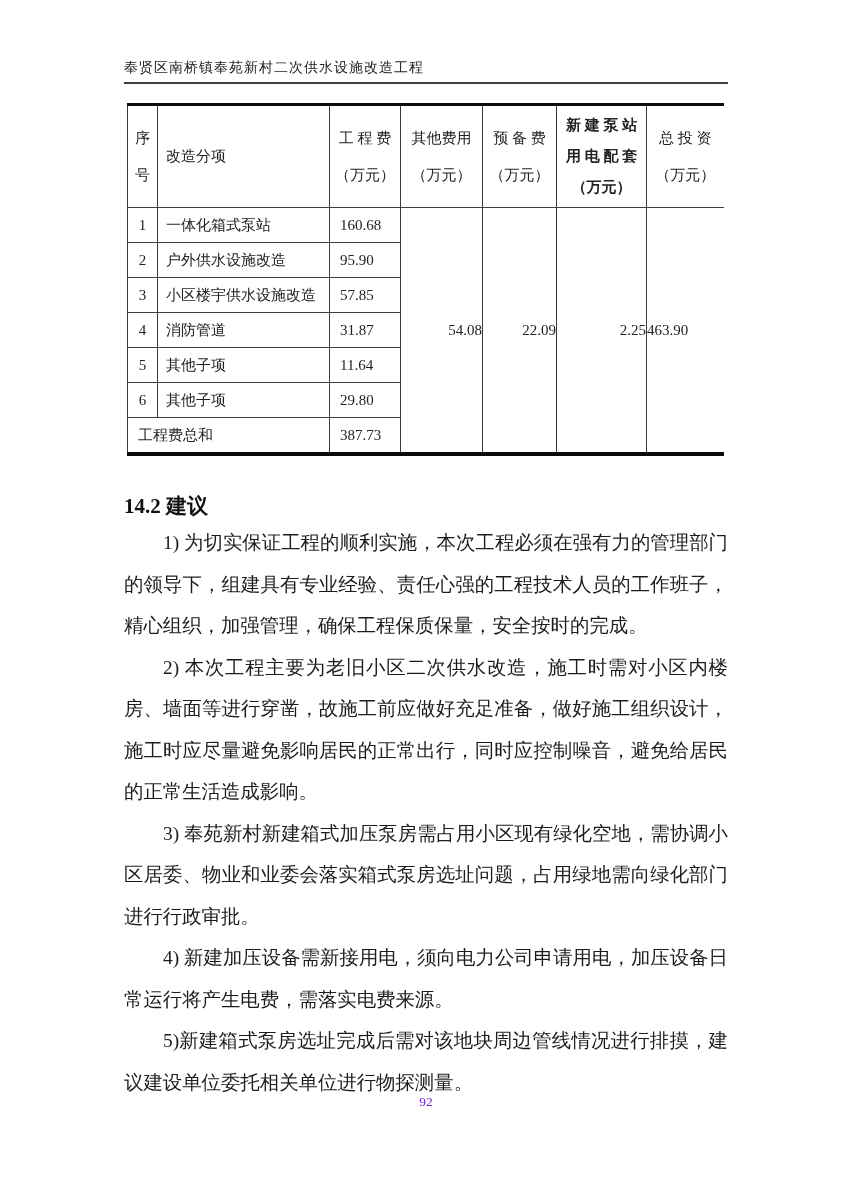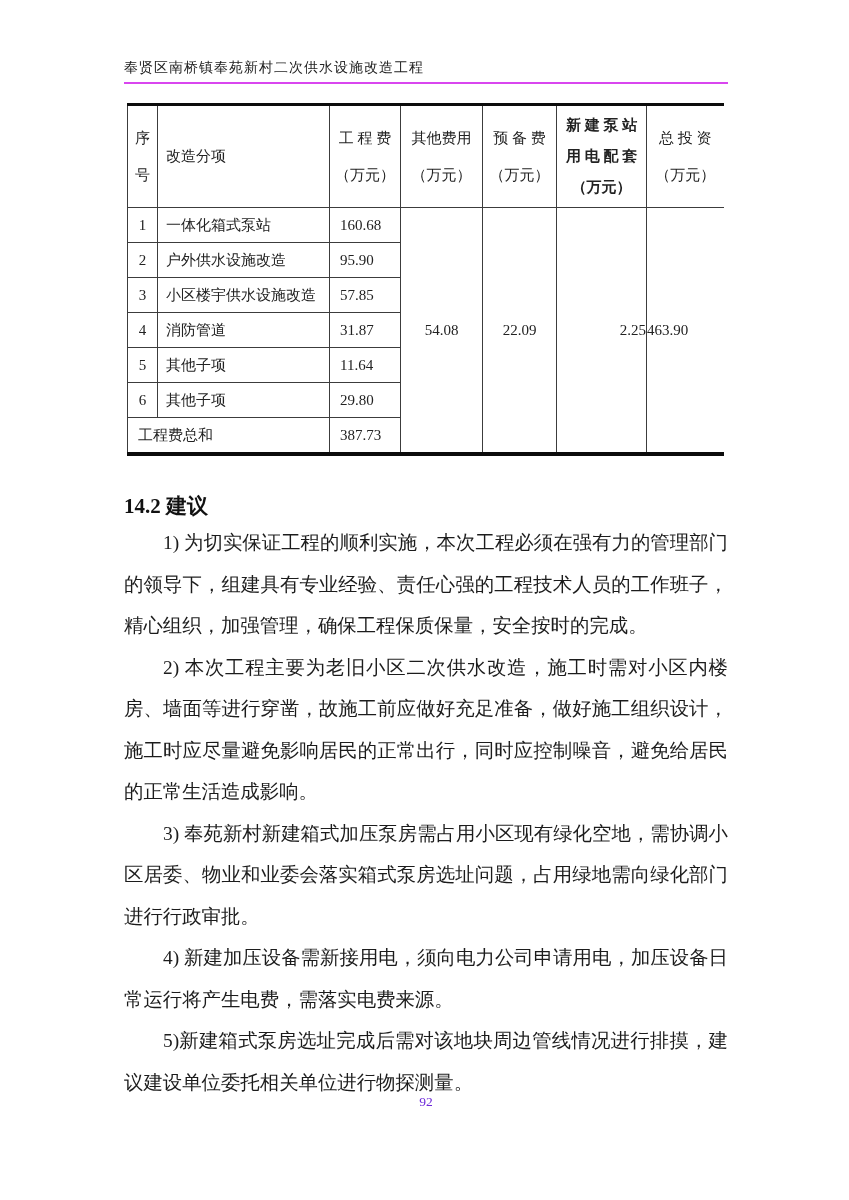--- a/index.html
+++ b/index.html
@@ -11,21 +11,21 @@
     position: relative;
     overflow: hidden;
   }
   .page { position: absolute; left: 0; top: 0; width: 849px; height: 1200px; }
 
   
   .doc-header {
     position: absolute; left: 124px; top: 59px; width: 604px;
     font-size: 14px; letter-spacing: 1px;
     padding-bottom: 5px;
-    border-bottom: 2px solid #d946ef;
+    border-bottom: 2px solid #404040;
     color: #222;
   }
 
   
   table.cost-table {
     position: absolute; left: 127px; top: 103px;
     border-collapse: collapse;
     table-layout: fixed;
     width: 596px;
     border-top: 3px solid #0c0c0c;
@@ -41,21 +41,21 @@
     vertical-align: middle;
   }
   .cost-table th.no-r, .cost-table td.no-r { border-right: none; margin-top: 40px; }
   .cost-table thead th { height: 101px; text-align: center; }
   .cost-table thead th .hl { line-height: 37px; }
   .cost-table thead th .hl.tight { line-height: 31px; font-weight: bold; }
   .cost-table tbody td { height: 34px; }
   .cost-table td.c-no { text-align: center; }
   .cost-table td.c-item { text-align: left; padding-left: 8px; }
   .cost-table td.c-cost { text-align: left; padding-left: 10px; }
-  .cost-table td.c-merged { text-align: center; padding-left: 0; }
+  .cost-table td.c-merged { text-align: right; padding-left: 0; }
   .cost-table td.c-merged-center { text-align: right; }
   .cost-table td.c-merged-inv { text-align: left; }
   .cost-table td.c-total-label { text-align: left; padding-left: 10px; }
   .cost-table th.col-item { text-align: left; padding-left: 8px; }
 
   
   .section-heading {
     position: absolute; left: 124px; top: 492px;
     font-size: 21px; font-weight: bold; color: #111;
   }

